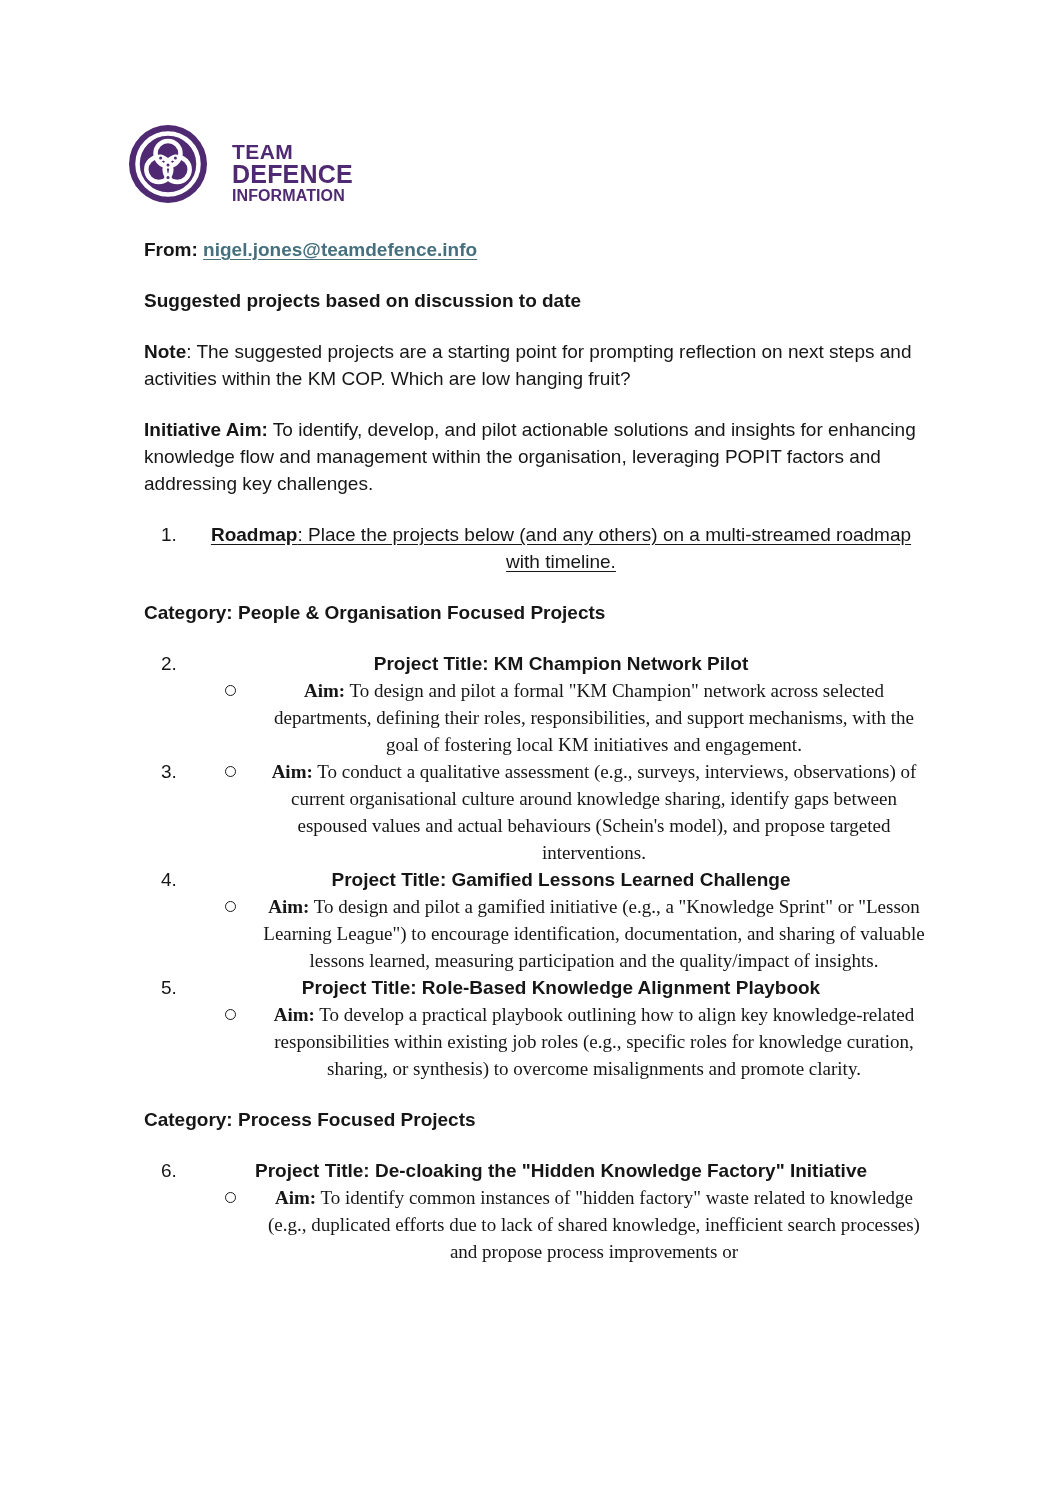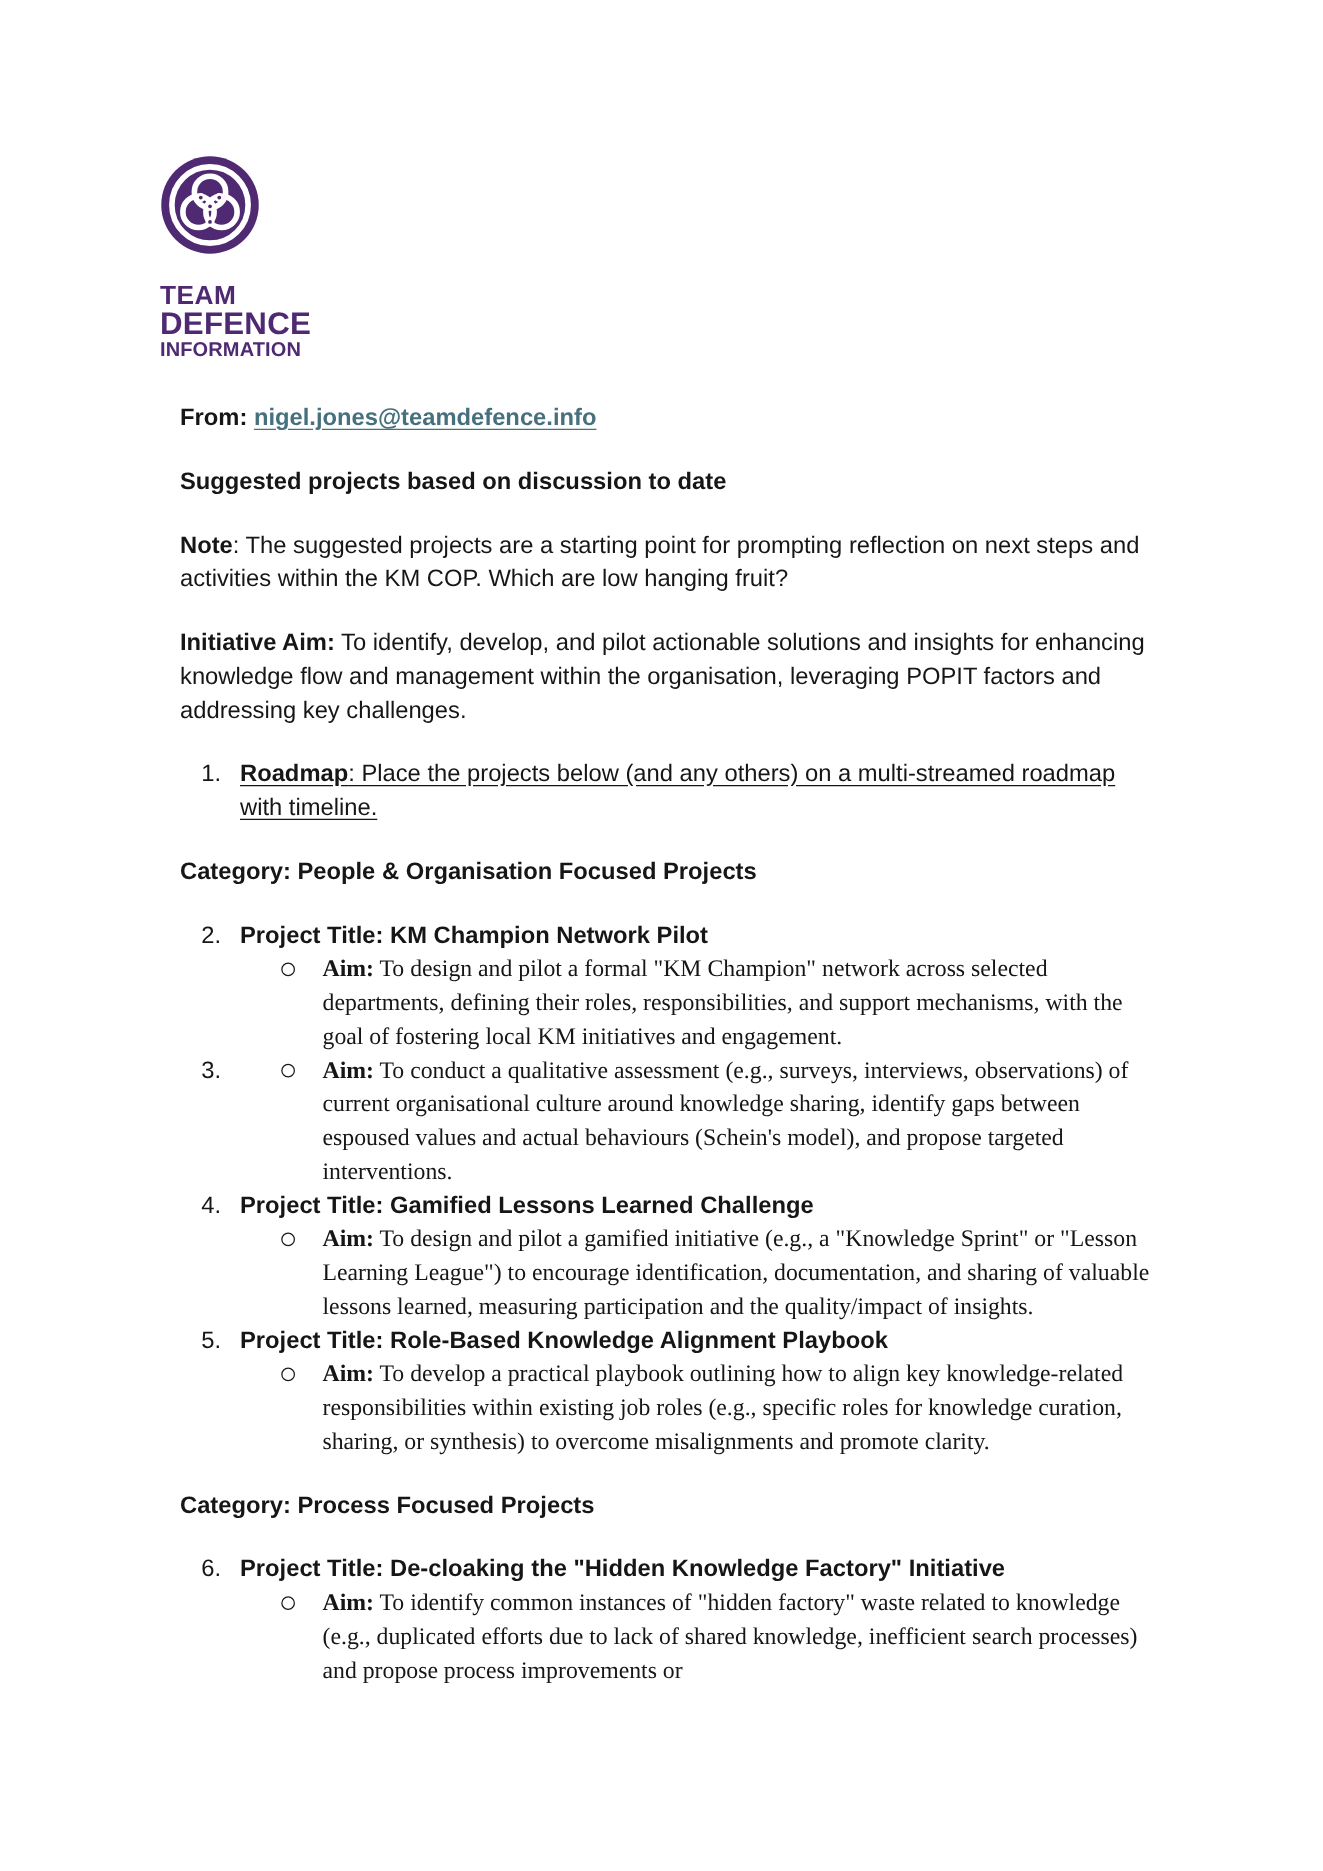--- a/index.html
+++ b/index.html
@@ -18,34 +18,34 @@
   }
   .para {
     font-size: 19px;
     line-height: 27px;
     margin: 0 0 24px 16px;
   }
   .bold { font-weight: bold; }
   .u { text-decoration: underline; text-underline-offset: 3px; }
 
   
-  .logo-row { display: flex; align-items: flex-start; gap: 9px; margin: 0 0 32px 0; flex-direction: column; }
+  .logo-row { display: flex; align-items: flex-end; gap: 24px; margin: 0 0 32px 0; }
   .logo-mark { width: 80px; height: 80px; flex: 0 0 80px; }
   .logo-text { padding-top: 14px; font-weight: bold; letter-spacing: 0.4px; }
   .lt1 { font-size: 21px; line-height: 20px; }
   .lt2 { font-size: 25px; line-height: 25px; letter-spacing: 0.2px; }
   .lt3 { font-size: 16px; line-height: 17px; letter-spacing: 0.1px; }
 
   a.email { font-weight: bold; text-decoration: underline; text-underline-offset: 3px; }
 
   
   .olist { margin: 0 0 24px 0; }
   .oli { display: flex; font-size: 19px; line-height: 27px; }
   .oli .num { flex: 0 0 31px; margin-left: 33px; }
-  .oli .ibody { flex: 1; }
+  .oli .ibody { flex: 1; text-align: center; }
 
   
   .sub { display: flex; font-family: Liberation Serif, serif; }
   .sub .marker-cell { flex: 0 0 33px; margin-left: 33px; }
   .ring {
     display: block;
     width: 9px; height: 9px;
     border: 1.5px solid #1a1a1a;
     border-radius: 50%;
     margin-top: 8px;

